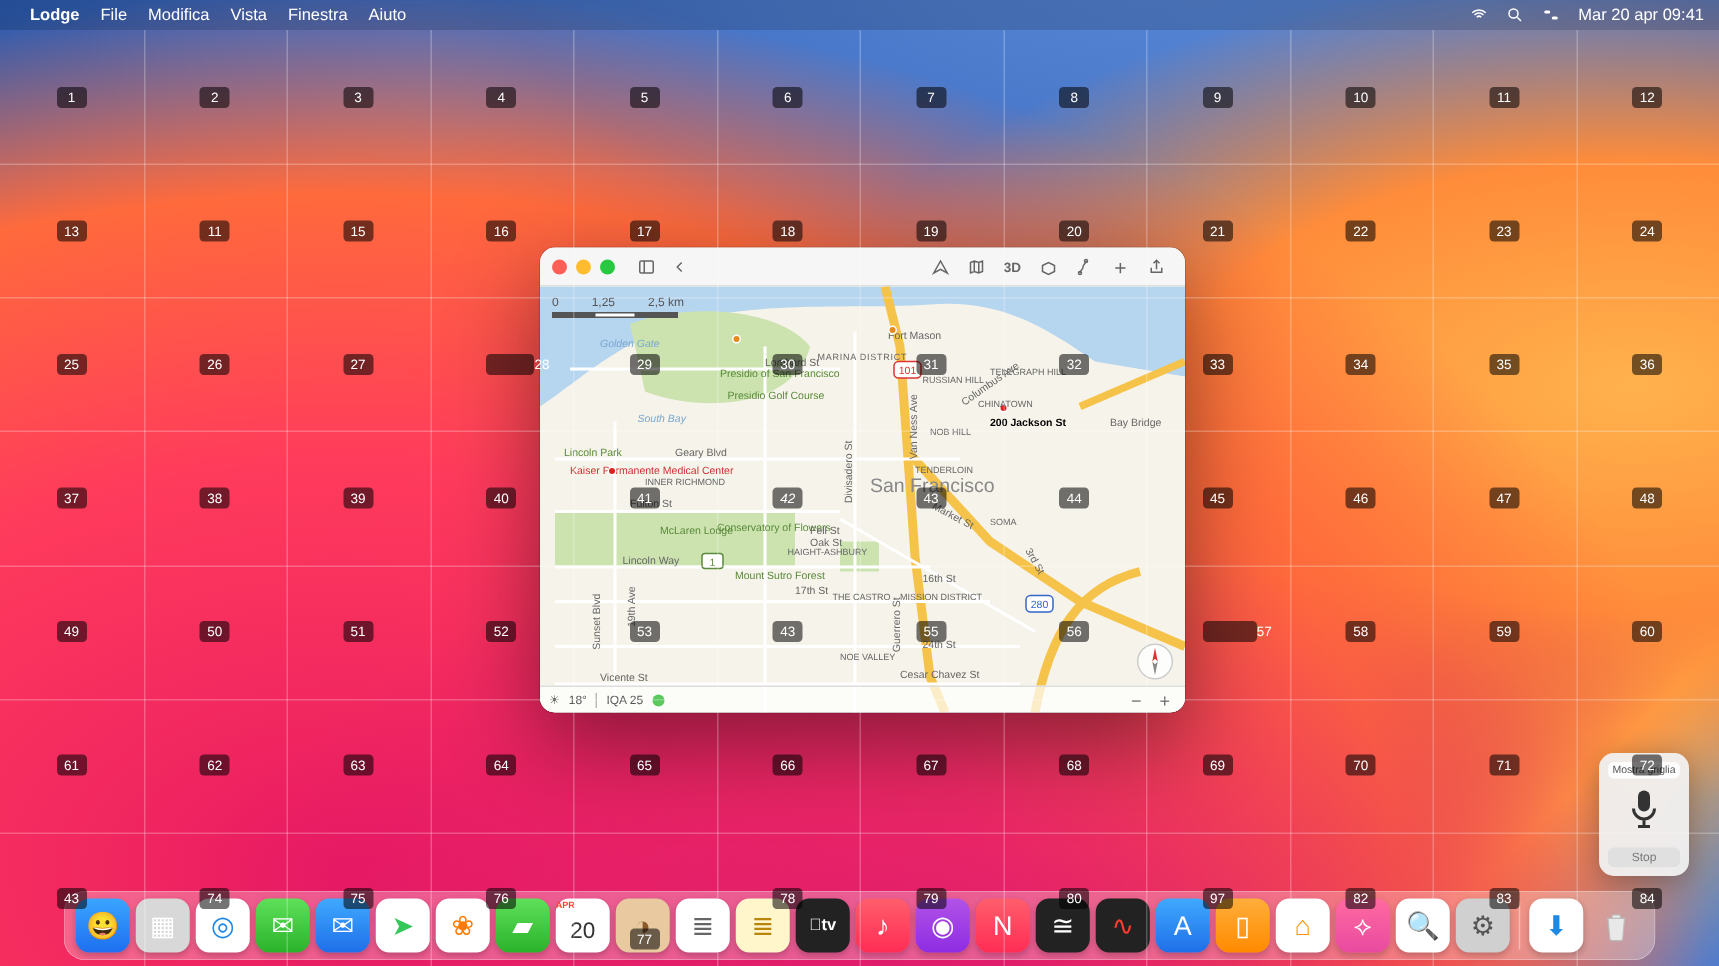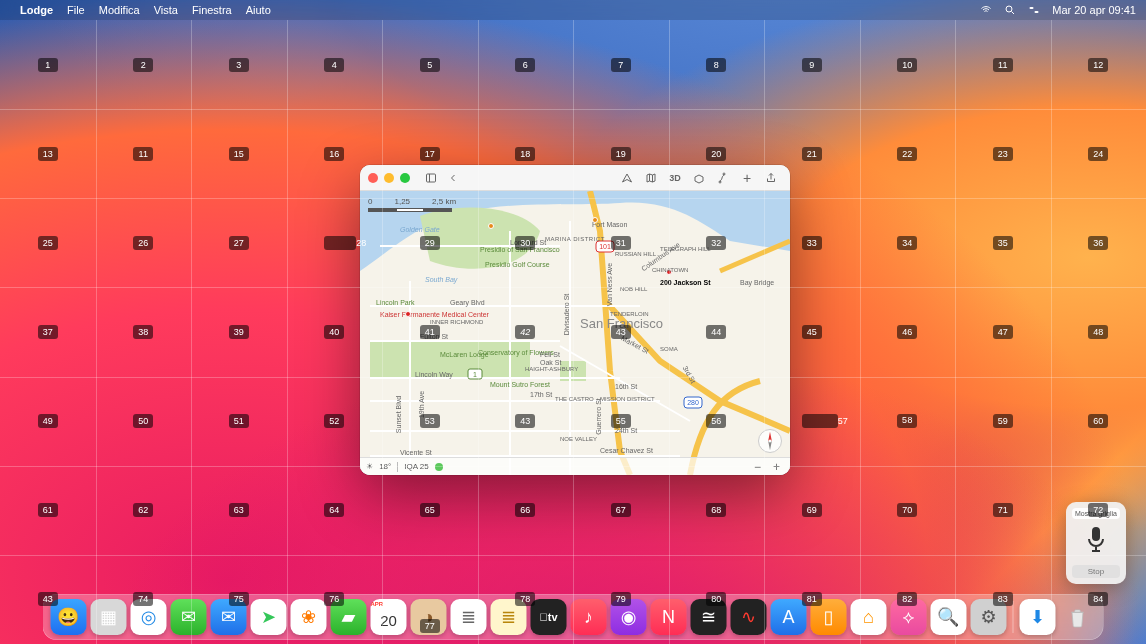--- a/index.html
+++ b/index.html
@@ -234,21 +234,21 @@
     <div class="grid-cell-label" style="left: 1098.25px; top: 332px;">48</div>
     <div class="grid-cell-label" style="left: 47.75px; top: 421.143px;">49</div>
     <div class="grid-cell-label" style="left: 143.25px; top: 421.143px;">50</div>
     <div class="grid-cell-label" style="left: 238.75px; top: 421.143px;">51</div>
     <div class="grid-cell-label" style="left: 334.25px; top: 421.143px;">52</div>
     <div class="grid-cell-label" style="left: 429.75px; top: 421.143px;">53</div>
     <div class="grid-cell-label" style="left: 525.25px; top: 421.143px;">43</div>
     <div class="grid-cell-label" style="left: 620.75px; top: 421.143px;">55</div>
     <div class="grid-cell-label" style="left: 716.25px; top: 421.143px;">56</div>
     <div class="grid-cell-label" style="left: 811.75px; top: 421.143px; padding-left: 36px;">57</div>
-    <div class="grid-cell-label" style="left: 907.25px; top: 421.143px; font-family: Liberation Mono, monospace;">58</div>
+    <div class="grid-cell-label" style="left: 907.25px; top: 421.143px;">58</div>
     <div class="grid-cell-label" style="left: 1002.75px; top: 421.143px;">59</div>
     <div class="grid-cell-label" style="left: 1098.25px; top: 421.143px;">60</div>
     <div class="grid-cell-label" style="left: 47.75px; top: 510.286px;">61</div>
     <div class="grid-cell-label" style="left: 143.25px; top: 510.286px;">62</div>
     <div class="grid-cell-label" style="left: 238.75px; top: 510.286px;">63</div>
     <div class="grid-cell-label" style="left: 334.25px; top: 510.286px;">64</div>
     <div class="grid-cell-label" style="left: 429.75px; top: 510.286px;">65</div>
     <div class="grid-cell-label" style="left: 525.25px; top: 510.286px;">66</div>
     <div class="grid-cell-label" style="left: 620.75px; top: 510.286px;">67</div>
     <div class="grid-cell-label" style="left: 716.25px; top: 510.286px;">68</div>
@@ -257,21 +257,21 @@
     <div class="grid-cell-label" style="left: 1002.75px; top: 510.286px;">71</div>
     <div class="grid-cell-label" style="left: 1098.25px; top: 510.286px;">72</div>
     <div class="grid-cell-label" style="left: 47.75px; top: 599.429px;">43</div>
     <div class="grid-cell-label" style="left: 143.25px; top: 599.429px;">74</div>
     <div class="grid-cell-label" style="left: 238.75px; top: 599.429px;">75</div>
     <div class="grid-cell-label" style="left: 334.25px; top: 599.429px;">76</div>
     <div class="grid-cell-label" style="left: 429.75px; top: 599.429px; margin-top: 20px;">77</div>
     <div class="grid-cell-label" style="left: 525.25px; top: 599.429px;">78</div>
     <div class="grid-cell-label" style="left: 620.75px; top: 599.429px;">79</div>
     <div class="grid-cell-label" style="left: 716.25px; top: 599.429px;">80</div>
-    <div class="grid-cell-label" style="left: 811.75px; top: 599.429px;">81</div>
+    <div class="grid-cell-label" style="left: 811.75px; top: 599.429px;">97</div>
     <div class="grid-cell-label" style="left: 907.25px; top: 599.429px;">82</div>
     <div class="grid-cell-label" style="left: 1002.75px; top: 599.429px;">83</div>
     <div class="grid-cell-label" style="left: 1098.25px; top: 599.429px;">84</div>
   </div>
 
 <div class="window">
   <div class="titlebar">
     <div class="traffic">
       <span class="tl-close"></span>
       <span class="tl-min"></span>

